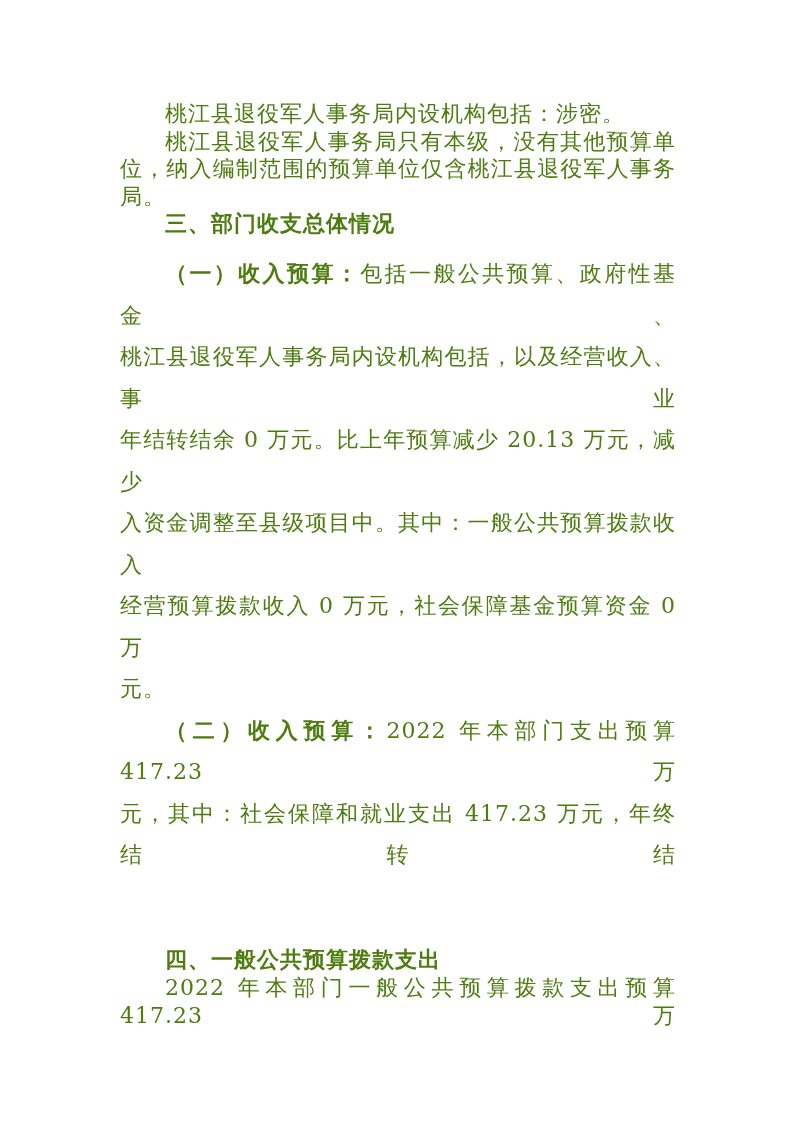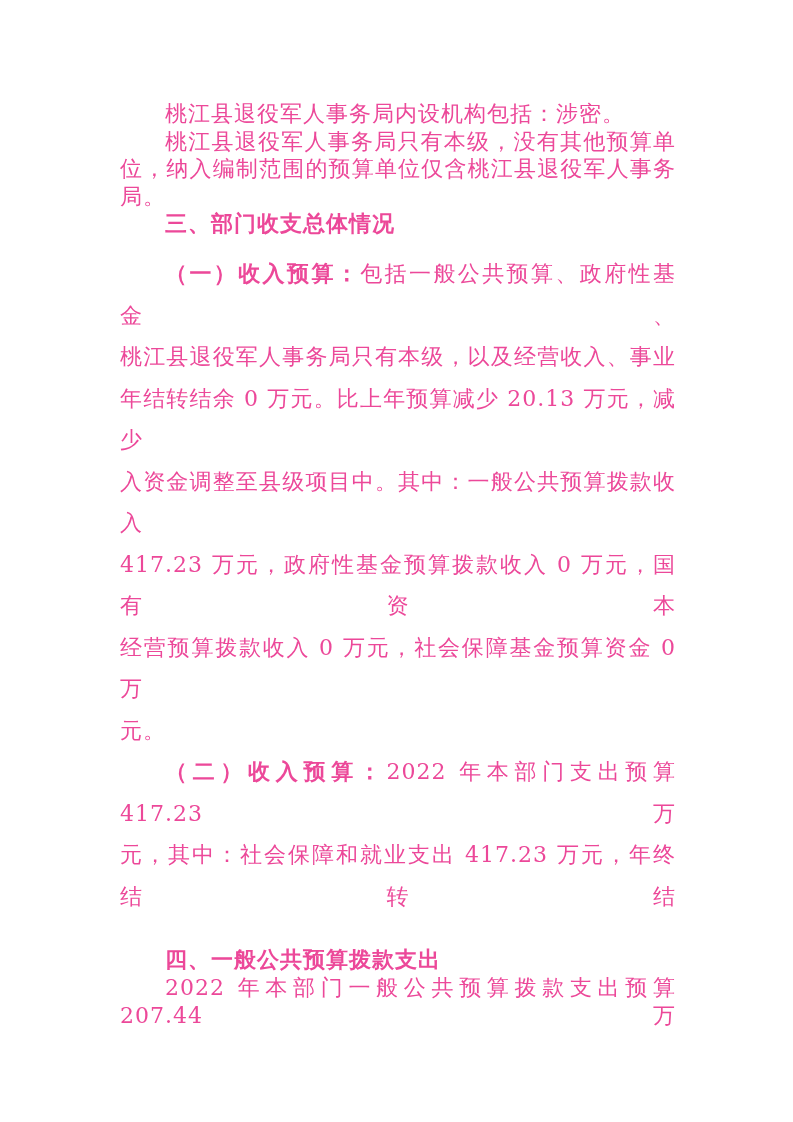--- a/index.html
+++ b/index.html
@@ -2,21 +2,21 @@
 <html lang="zh"><head>
 <meta charset="utf-8">
 <style>
   html, body { margin: 0; padding: 0; }
   body { background: #e8e8e8; }
   .page {
     position: relative;
     width: 793px;
     height: 1122px;
     background: #ffffff;
-    color: #ec4899;
+    color: #4d7c0f;
     font-family: "DejaVu Serif", "Liberation Serif", serif;
     font-size: 22px;
     overflow: hidden;
   }
   .text-col {
     position: absolute;
     left: 120px;
     width: 556px;
   }
   .block-a { top: 100px;  line-height: 27.5px; }
@@ -53,30 +53,29 @@
   <div class="text-col block-a">
     <div class="ln ind">桃江县退役军人事务局内设机构包括：涉密。</div>
     <div class="ln fill ind">桃江县退役军人事务局只有本级，没有其他预算单</div>
     <div class="ln fill">位，纳入编制范围的预算单位仅含桃江县退役军人事务</div>
     <div class="ln">局。</div>
     <div class="ln ind hei">三、部门收支总体情况</div>
   </div>
 
   <div class="text-col block-bc">
     <div class="ln fill ind"><span class="lead">（一）收入预算：</span><span>包括一般公共预算、政府性基金、</span></div>
-    <div class="ln fill">桃江县退役军人事务局只有本级，以及经营收入、事业</div>
+    <div class="ln fill">桃江县退役军人事务局内设机构包括，以及经营收入、事业</div>
     <div class="ln fill">年结转结余 0 万元。比上年预算减少 20.13 万元，减少</div>
     <div class="ln fill">入资金调整至县级项目中。其中：一般公共预算拨款收入</div>
-    <div class="ln fill">417.23 万元，政府性基金预算拨款收入 0 万元，国有资本</div>
     <div class="ln fill">经营预算拨款收入 0 万元，社会保障基金预算资金 0 万</div>
     <div class="ln">元。</div>
 
     <div class="ln fill ind"><span class="lead">（二）收入预算：</span><span>2022 年本部门支出预算 417.23 万</span></div>
     <div class="ln fill">元，其中：社会保障和就业支出 417.23 万元，年终结转结</div>
 
   </div>
 
   <div class="text-col block-d">
     <div class="ln ind hei">四、一般公共预算拨款支出</div>
-    <div class="ln fill ind">2022 年本部门一般公共预算拨款支出预算 207.44 万</div>
+    <div class="ln fill ind">2022 年本部门一般公共预算拨款支出预算 417.23 万</div>
   </div>
 
 </div>
 
 </body></html>

